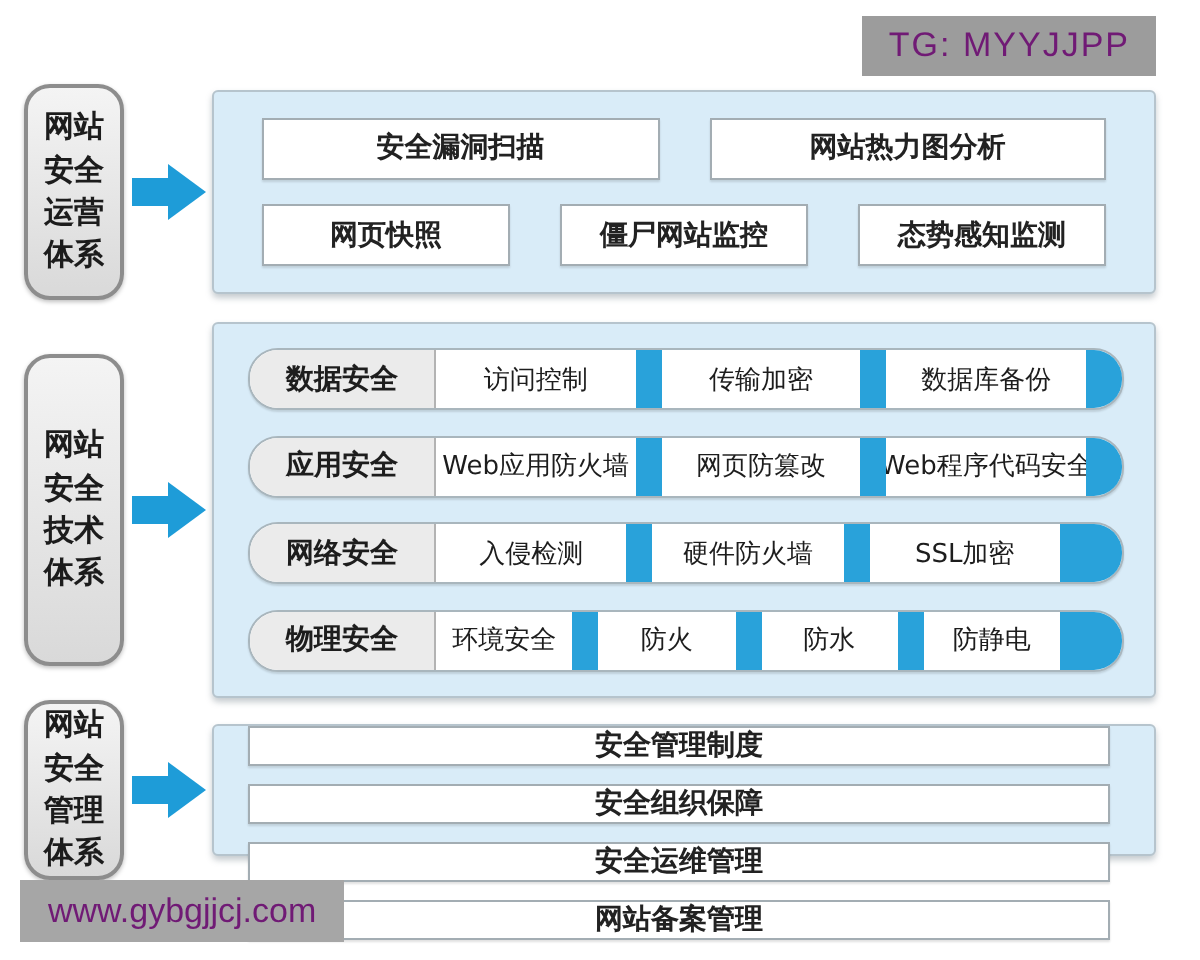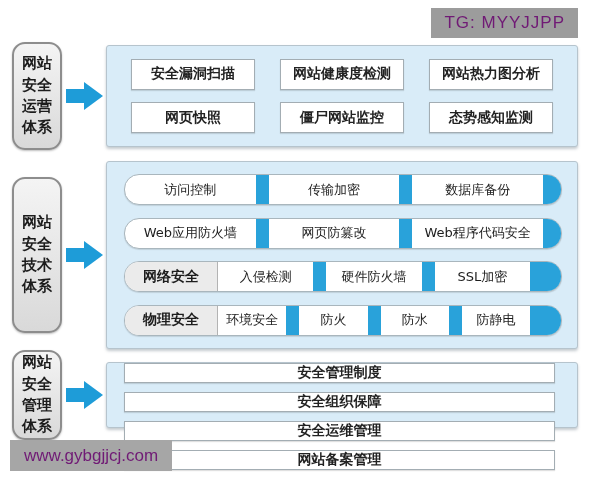--- a/index.html
+++ b/index.html
@@ -73,21 +73,20 @@
     <span>运营</span>
     <span>体系</span>
   </div>
   <div class="arrow-wrap">
     <span class="arrow-shaft"></span>
     <span class="arrow-head"></span>
   </div>
   <div class="panel">
     <div class="btn-row">
       <div class="btn">安全漏洞扫描</div>
-      <div class="btn">网站健康度检测</div>
       <div class="btn">网站热力图分析</div>
     </div>
     <div class="btn-row">
       <div class="btn">网页快照</div>
       <div class="btn">僵尸网站监控</div>
       <div class="btn">态势感知监测</div>
     </div>
   </div>
 </section>
 
@@ -98,29 +97,31 @@
     <span>技术</span>
     <span>体系</span>
   </div>
   <div class="arrow-wrap">
     <span class="arrow-shaft"></span>
     <span class="arrow-head"></span>
   </div>
   <div class="panel">
 
     <div class="pill">
+      <div class="pill-cat">数据安全</div>
       <div class="pill-item">访问控制</div>
       <div class="pill-div"></div>
       <div class="pill-item">传输加密</div>
       <div class="pill-div"></div>
       <div class="pill-item">数据库备份</div>
       <div class="pill-cap"></div>
     </div>
 
     <div class="pill">
+      <div class="pill-cat">应用安全</div>
       <div class="pill-item">Web应用防火墙</div>
       <div class="pill-div"></div>
       <div class="pill-item">网页防篡改</div>
       <div class="pill-div"></div>
       <div class="pill-item">Web程序代码安全</div>
       <div class="pill-cap"></div>
     </div>
 
     <div class="pill">
       <div class="pill-cat">网络安全</div>

